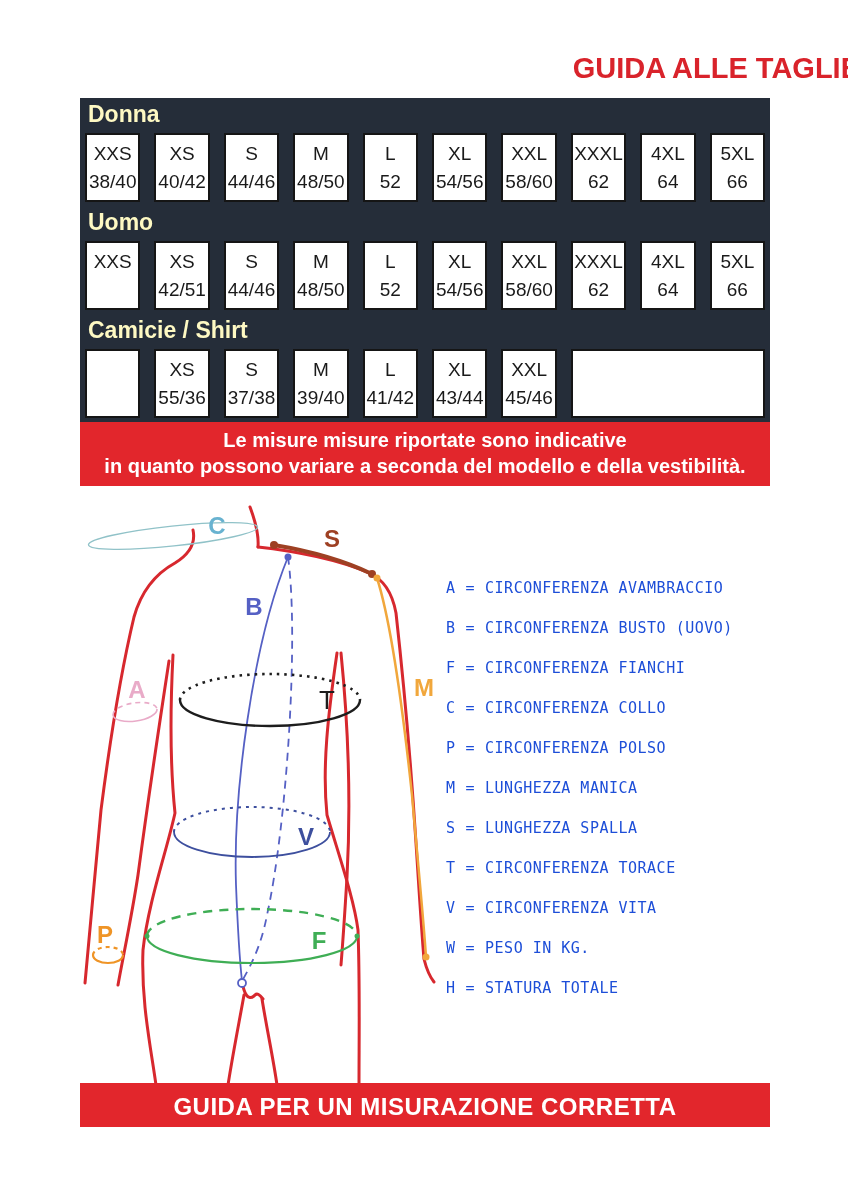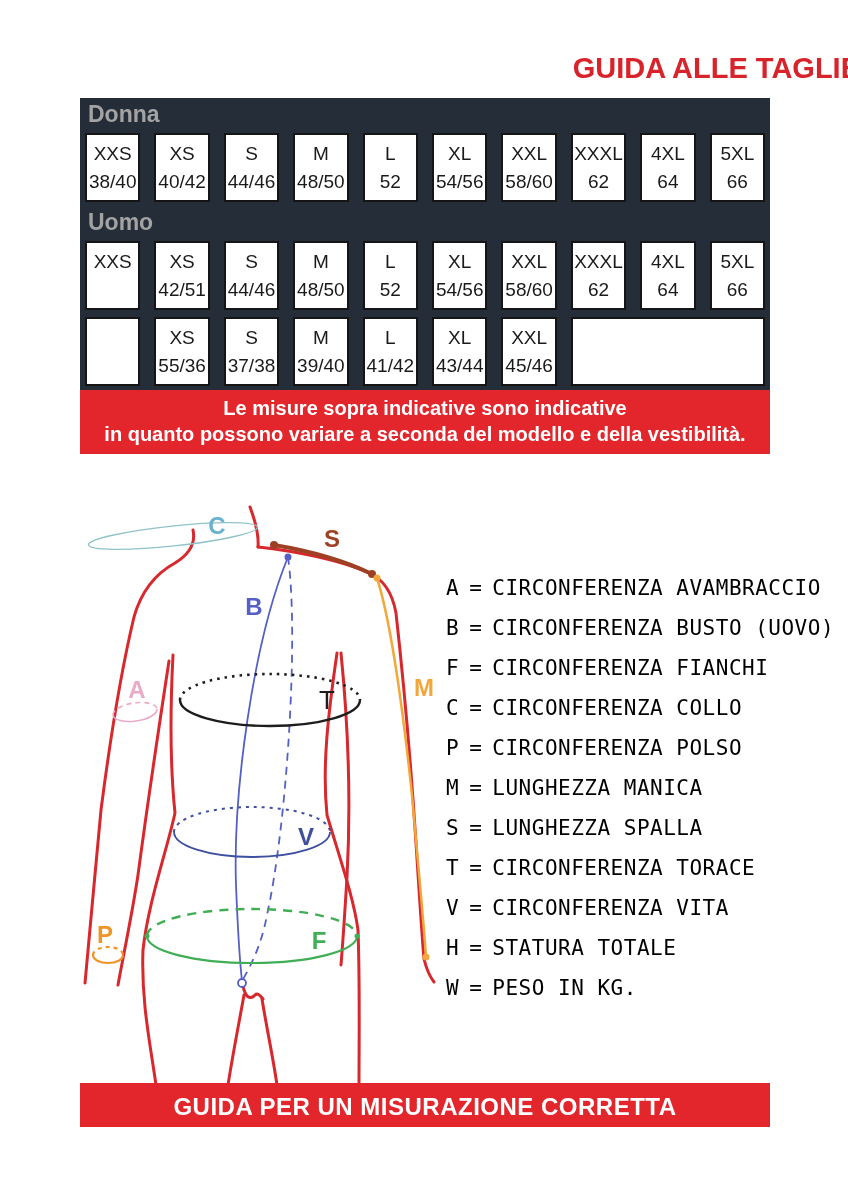--- a/index.html
+++ b/index.html
@@ -1,32 +1,32 @@
 <!DOCTYPE html>
 <html><head>
 <meta charset="utf-8">
 <style>
   html,body{margin:0;padding:0;background:#ffffff;}
   .page{position:relative;width:848px;height:1200px;background:#ffffff;overflow:hidden;
         font-family:"Liberation Sans",sans-serif;}
   .title{position:absolute;top:52px;left:12px;width:100%;text-align:right;
          font-size:29px;font-weight:700;color:#d9232b;letter-spacing:0;}
   .tables{position:absolute;left:80px;top:98px;width:690px;}
-  .band{background:#252d39;color:#a3a3a3;font-weight:700;font-size:23px;
+  .band{background:#252d39;color:#fef9c3;font-weight:700;font-size:23px;
         height:32px;line-height:32px;padding-left:8px;}
   .row{background:#252d39;display:grid;grid-template-columns:repeat(10,1fr);
        gap:14px;padding:3px 5px 4px 5px;}
   .cell{background:#ffffff;border:2px solid #151515;text-align:center;padding:5px 1px 4px 1px;}
   .cell .sz,.cell .rg{font-size:19px;line-height:28px;min-height:28px;color:#1a1a1a;}
   .cell.wide{grid-column:span 3;}
   .notice{background:#e2262c;color:#ffffff;font-weight:700;text-align:center;
           font-size:20px;line-height:26px;padding:5px 0 7px 0;}
   .diagram{position:absolute;left:70px;top:495px;}
   .legend{position:absolute;left:446px;top:568px;font-family:"DejaVu Sans Mono",monospace;
-          font-size:21px;color:#000000;letter-spacing:0.5px;}
+          font-size:15px;color:#1d4ed8;letter-spacing:0.5px;}
   .legend-row{height:40px;line-height:40px;white-space:nowrap;}
   .leq{margin:0 10px;}
   .footer{position:absolute;left:80px;top:1083px;width:690px;height:44px;background:#e2262c;
           color:#ffffff;font-weight:700;font-size:24px;text-align:center;line-height:48px;
           letter-spacing:0.5px;}
   svg text{font-family:"Liberation Sans",sans-serif;font-weight:600;font-size:24px;}
   svg text.big{font-size:26px;font-weight:500;}
 </style>
 </head>
 <body>
@@ -122,20 +122,23 @@
       <div class="cell">
           <div class="sz">4XL</div>
           <div class="rg">64</div>
         </div>
       <div class="cell">
           <div class="sz">5XL</div>
           <div class="rg">66</div>
         </div>
     </div>
 
+    <div class="band">
+      <span>Camicie / Shirt</span>
+    </div>
     <div class="row">
       <div class="cell">
           <div class="sz"></div>
           <div class="rg"></div>
         </div>
       <div class="cell">
           <div class="sz">XS</div>
           <div class="rg">55/36</div>
         </div>
       <div class="cell">
@@ -158,21 +161,21 @@
           <div class="sz">XXL</div>
           <div class="rg">45/46</div>
         </div>
       <div class="cell wide">
           <div class="sz"></div>
           <div class="rg"></div>
         </div>
     </div>
 
     <div class="notice">
-      <div>Le misure sopra indicative sono indicative</div>
+      <div>Le misure misure riportate sono indicative</div>
       <div>in quanto possono variare a seconda del modello e della vestibilità.</div>
     </div>
   </div>
 
   <svg class="diagram" width="370" height="590" viewBox="0 0 370 590">
 
     <g fill="none" stroke="#d7282e" stroke-width="3" stroke-linecap="round">
       <path d="M 123,35 C 126,49 118,60 105,68 C 85,79 71,97 64,122 C 53,168 40,245 31,315 C 26,370 20,432 15,488"></path>
       <path d="M 99,166 C 90,225 78,305 68,380 C 62,420 53,462 48,490"></path>
       <path d="M 103,160 C 100,218 100,270 105,318 C 97,355 78,408 73,455 C 71,505 80,548 86,590"></path>
@@ -247,21 +250,21 @@
   <div class="legend">
     <div class="legend-row"><span class="ll">A</span><span class="leq">=</span><span class="lt">CIRCONFERENZA AVAMBRACCIO</span></div>
     <div class="legend-row"><span class="ll">B</span><span class="leq">=</span><span class="lt">CIRCONFERENZA BUSTO (UOVO)</span></div>
     <div class="legend-row"><span class="ll">F</span><span class="leq">=</span><span class="lt">CIRCONFERENZA FIANCHI</span></div>
     <div class="legend-row"><span class="ll">C</span><span class="leq">=</span><span class="lt">CIRCONFERENZA COLLO</span></div>
     <div class="legend-row"><span class="ll">P</span><span class="leq">=</span><span class="lt">CIRCONFERENZA POLSO</span></div>
     <div class="legend-row"><span class="ll">M</span><span class="leq">=</span><span class="lt">LUNGHEZZA MANICA</span></div>
     <div class="legend-row"><span class="ll">S</span><span class="leq">=</span><span class="lt">LUNGHEZZA SPALLA</span></div>
     <div class="legend-row"><span class="ll">T</span><span class="leq">=</span><span class="lt">CIRCONFERENZA TORACE</span></div>
     <div class="legend-row"><span class="ll">V</span><span class="leq">=</span><span class="lt">CIRCONFERENZA VITA</span></div>
+    <div class="legend-row"><span class="ll">W</span><span class="leq">=</span><span class="lt">PESO IN KG.</span></div>
     <div class="legend-row"><span class="ll">H</span><span class="leq">=</span><span class="lt">STATURA TOTALE</span></div>
-    <div class="legend-row"><span class="ll">W</span><span class="leq">=</span><span class="lt">PESO IN KG.</span></div>
   </div>
 
   <div class="footer">
     <span>GUIDA PER UN MISURAZIONE CORRETTA</span>
   </div>
 
 </div>
 
 </body></html>

